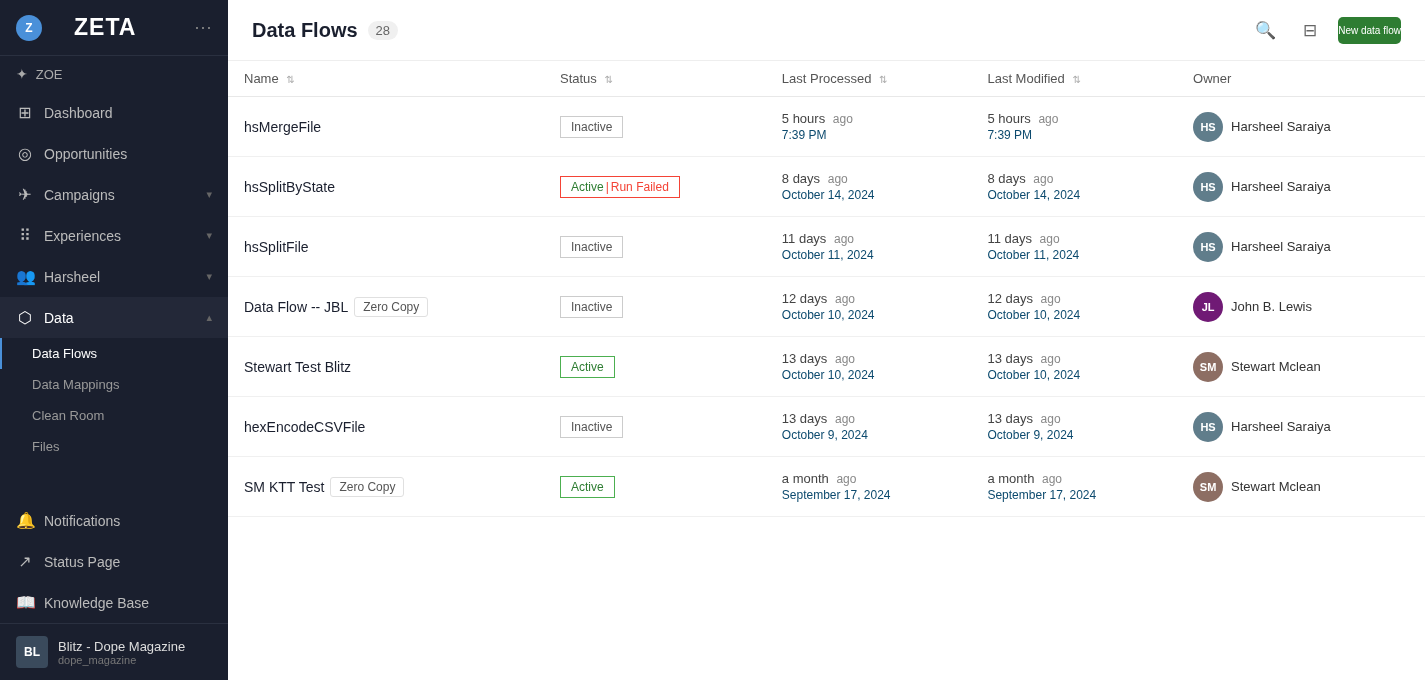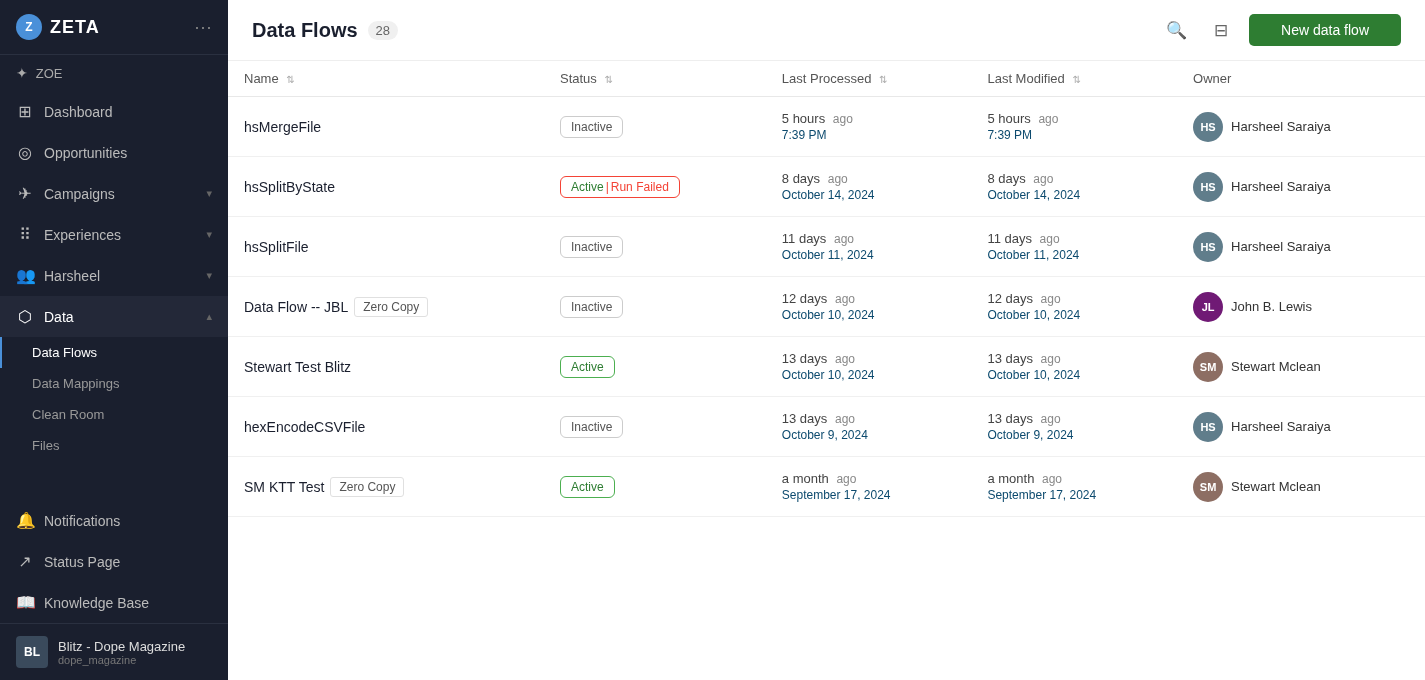--- a/index.html
+++ b/index.html
@@ -18,23 +18,24 @@
     }
     .sidebar-logo {
       display: flex;
       align-items: center;
       justify-content: space-between;
       padding: 14px 16px;
       border-bottom: 1px solid #2a3040;
     }
     .logo-text {
       color: #fff;
-      font-size: 18px;
+      font-size: 23px;
       font-weight: 700;
       letter-spacing: 1px;
+      margin-left: 24px;
     }
     .logo-icon {
       width: 26px; height: 26px;
       background: #4a90d9;
       border-radius: 50%;
       display: flex; align-items: center; justify-content: center;
       font-size: 12px; color: #fff; font-weight: bold;
     }
     .more-icon { color: #888; font-size: 18px; cursor: pointer; }
 
@@ -95,22 +96,22 @@
       background: #f0f0f0; color: #666; font-size: 13px;
       padding: 2px 8px; border-radius: 12px;
     }
     .header-actions { display: flex; align-items: center; gap: 12px; }
     .icon-btn {
       width: 32px; height: 32px; display: flex; align-items: center; justify-content: center;
       border: none; background: transparent; cursor: pointer; color: #666; font-size: 17px;
       border-radius: 4px;
     }
     .new-data-flow-btn {
-      background: #2e7d32; color: #fff; border: none; padding: 8px 32px;
-      border-radius: 5px; font-size: 14px; font-weight: 500; cursor: pointer;
+      background: #2e7d32; color: #fff; border: none; padding: 8px 0;
+      border-radius: 5px; font-size: 10px; font-weight: 500; cursor: pointer;
     }
 
     
     .table-container { flex: 1; overflow-y: auto; }
     table { width: 100%; border-collapse: collapse; }
     thead th {
       padding: 10px 16px; text-align: left; font-size: 13px;
       color: #555; font-weight: 500; border-bottom: 1px solid #e8e8e8;
       white-space: nowrap; background: #fff; position: sticky; top: 0; z-index: 1;
     }
@@ -120,21 +121,21 @@
 
     .flow-name { font-weight: 500; color: #1a1f2e; font-size: 14px; }
     .flow-tags { display: flex; align-items: center; gap: 6px; }
     .tag-badge {
       font-size: 12px; padding: 2px 8px; border-radius: 3px;
       border: 1px solid #e0e0e0; color: #555; background: #fff;
     }
 
     .status-badge {
       display: inline-flex; align-items: center; padding: 3px 10px;
-      border-radius: 6px; font-size: 12px; font-weight: 500;
+      border-radius: 0; font-size: 12px; font-weight: 500;
     }
     .status-inactive { border: 1px solid #ccc; color: #555; background: #fff; }
     .status-active { border: 1px solid #4caf50; color: #2e7d32; background: #fff; }
     .status-active-failed { border: 1px solid #f44336; background: #fff; }
     .status-active-failed .active-part { color: #2e7d32; }
     .status-active-failed .sep { color: #f44336; margin: 0 2px; }
     .status-active-failed .failed-part { color: #f44336; }
 
     .time-cell { display: flex; flex-direction: column; }
     .time-primary { font-size: 13px; color: #444; }

